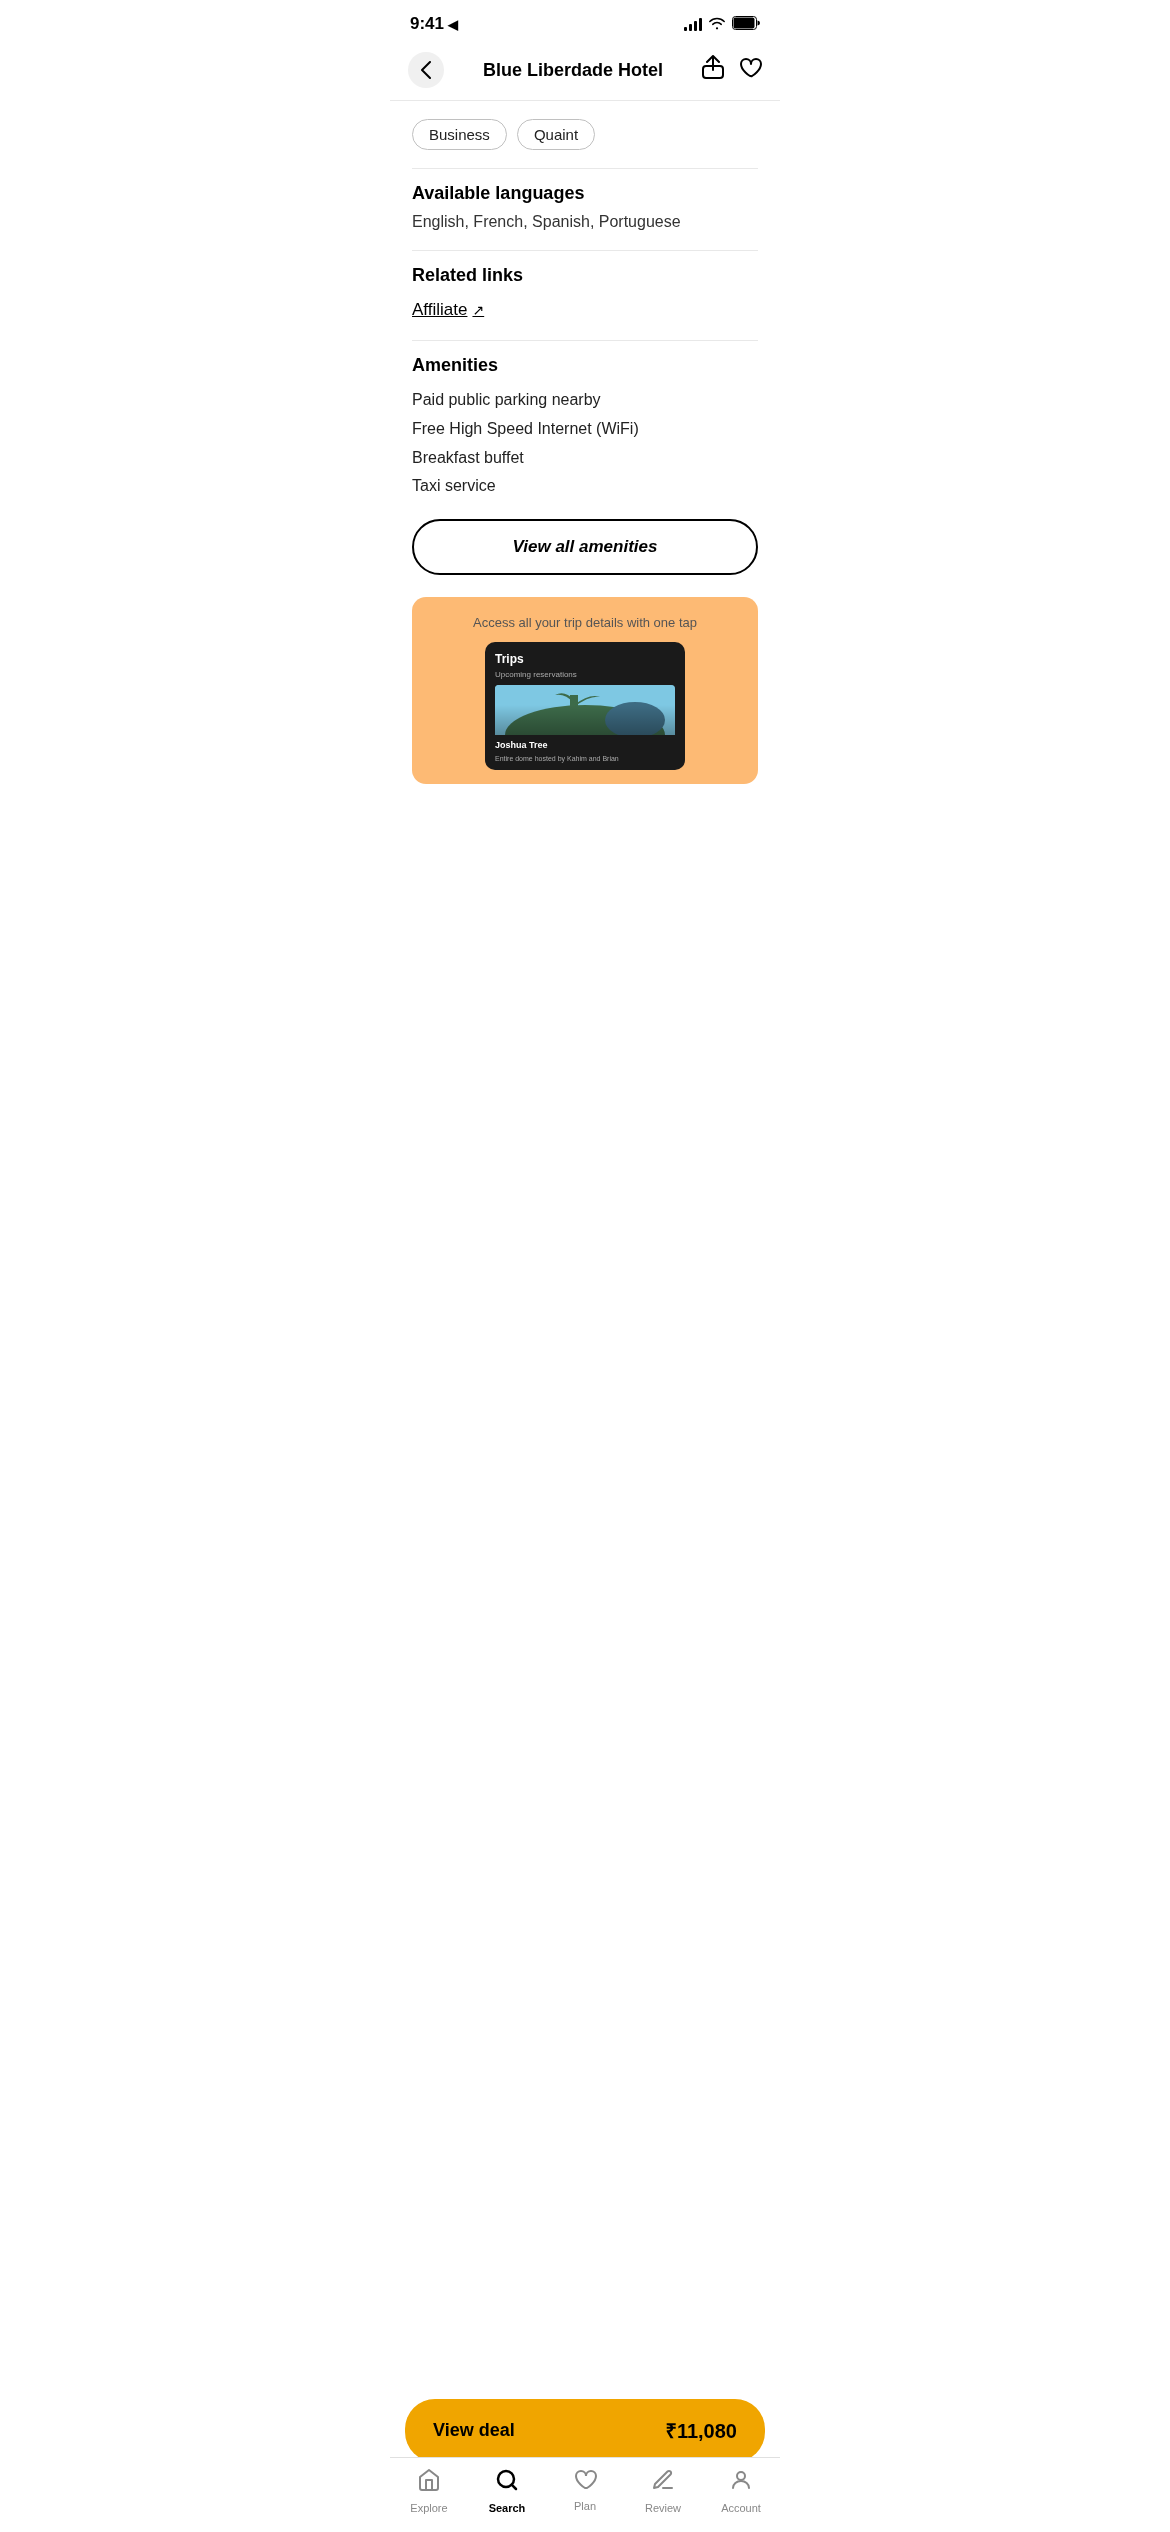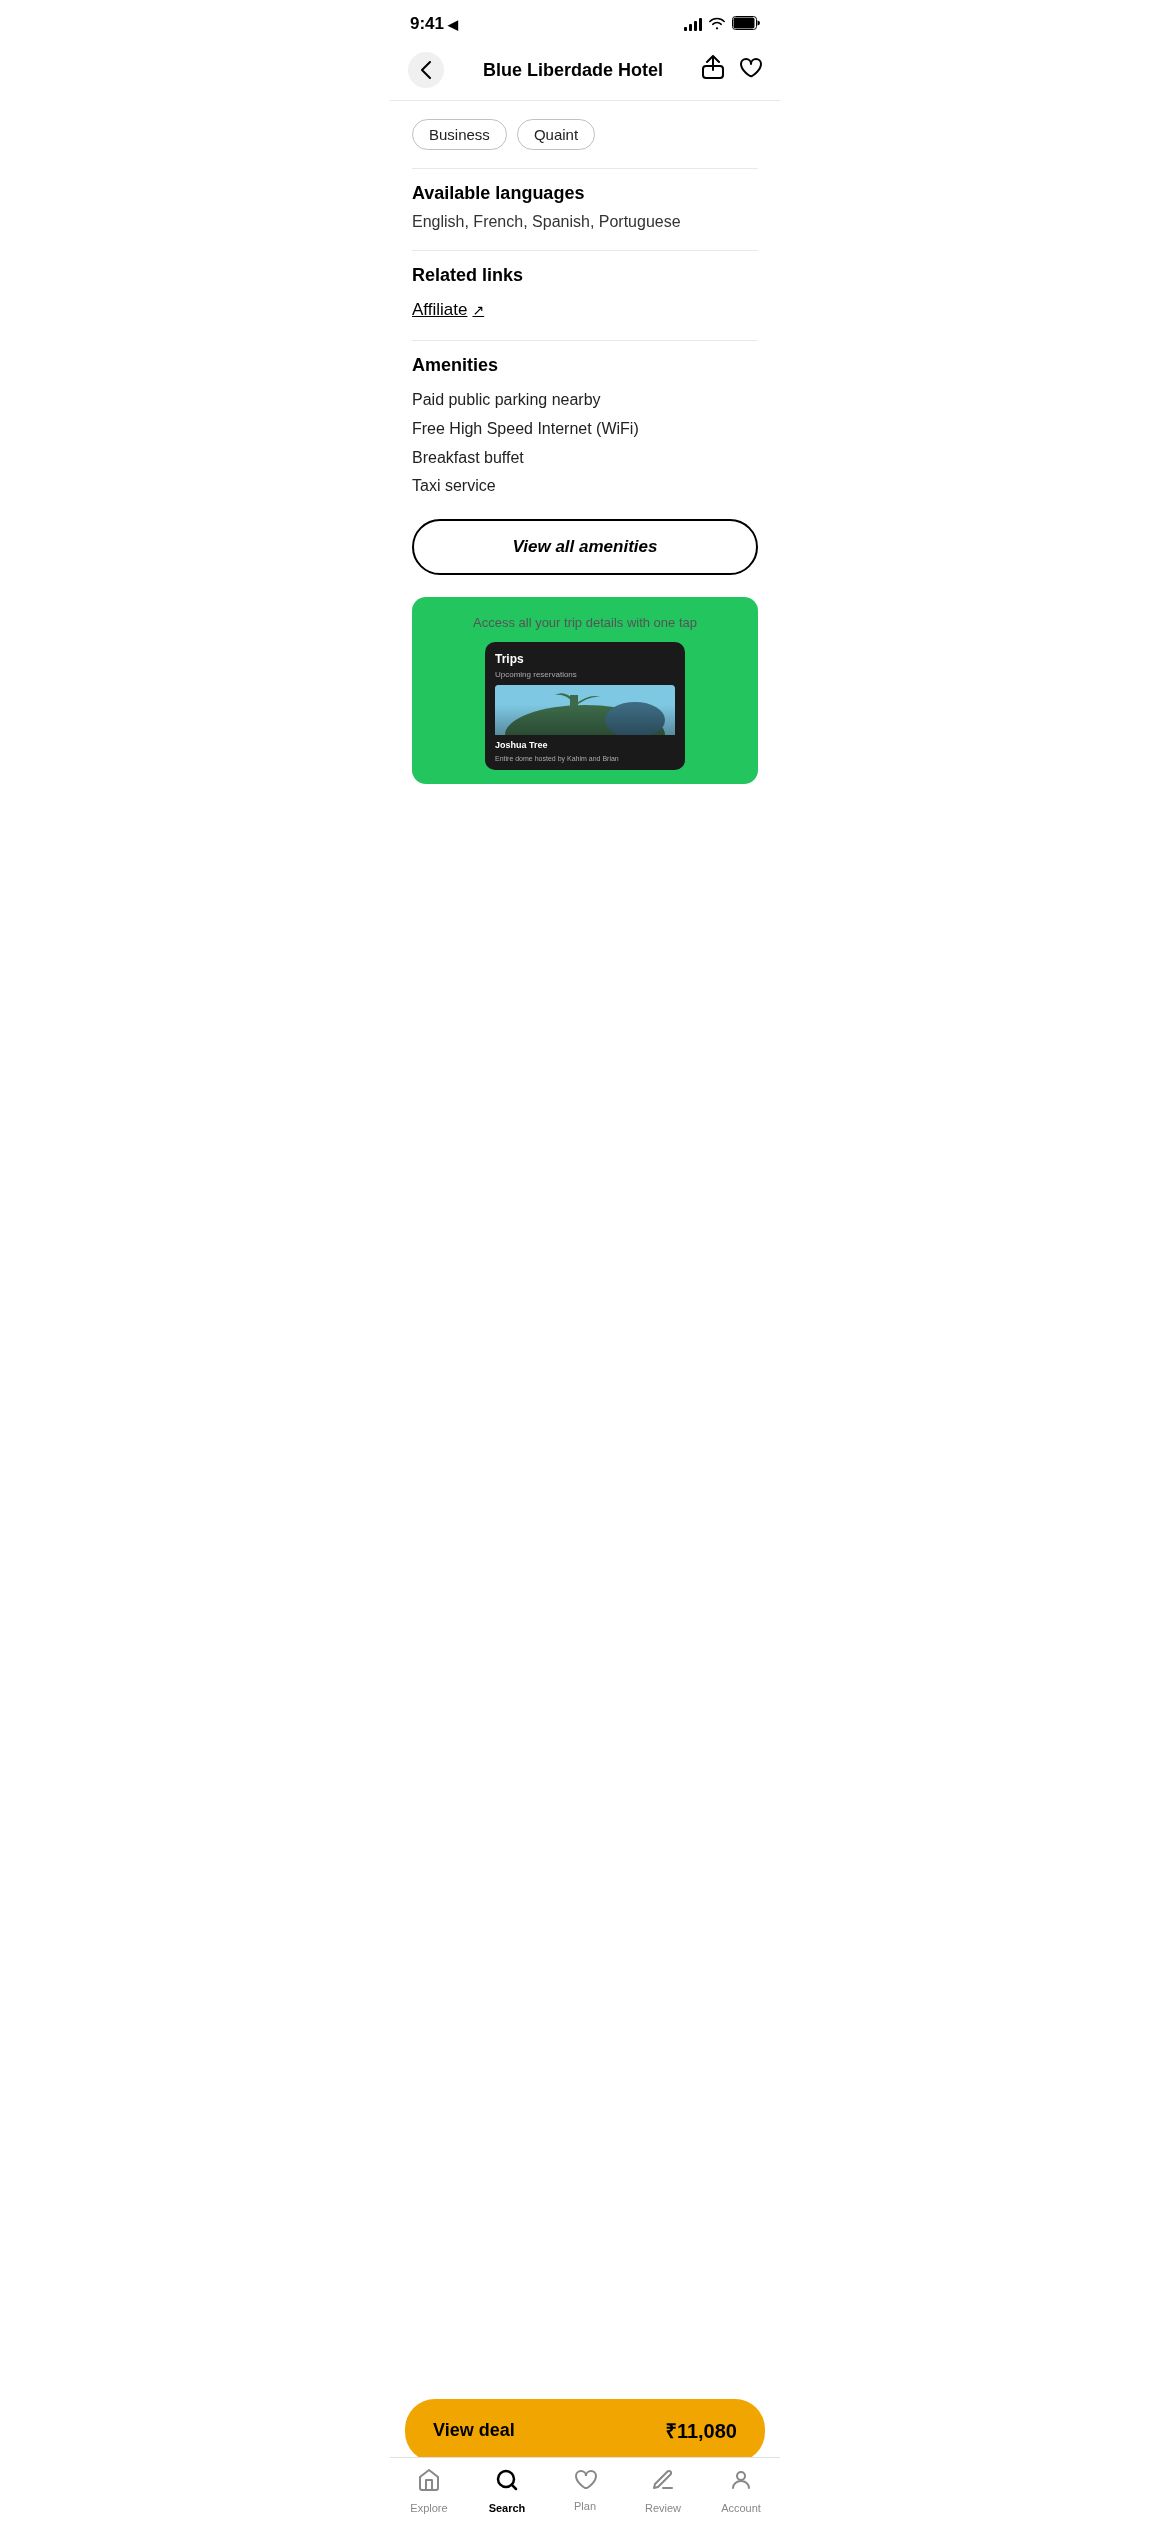--- a/index.html
+++ b/index.html
@@ -235,21 +235,21 @@
       text-align: center;
       cursor: pointer;
       margin: 16px 0 22px 0;
       display: block;
       font-style: italic;
     }
 
     
     .promo-card {
       border-radius: 14px;
-      background: #22c55e;
+      background: #fdba74;
       overflow: hidden;
       margin-bottom: 0;
       min-height: 160px;
       position: relative;
       display: flex;
       flex-direction: column;
       align-items: center;
       padding: 18px 14px 14px;
     }
 

